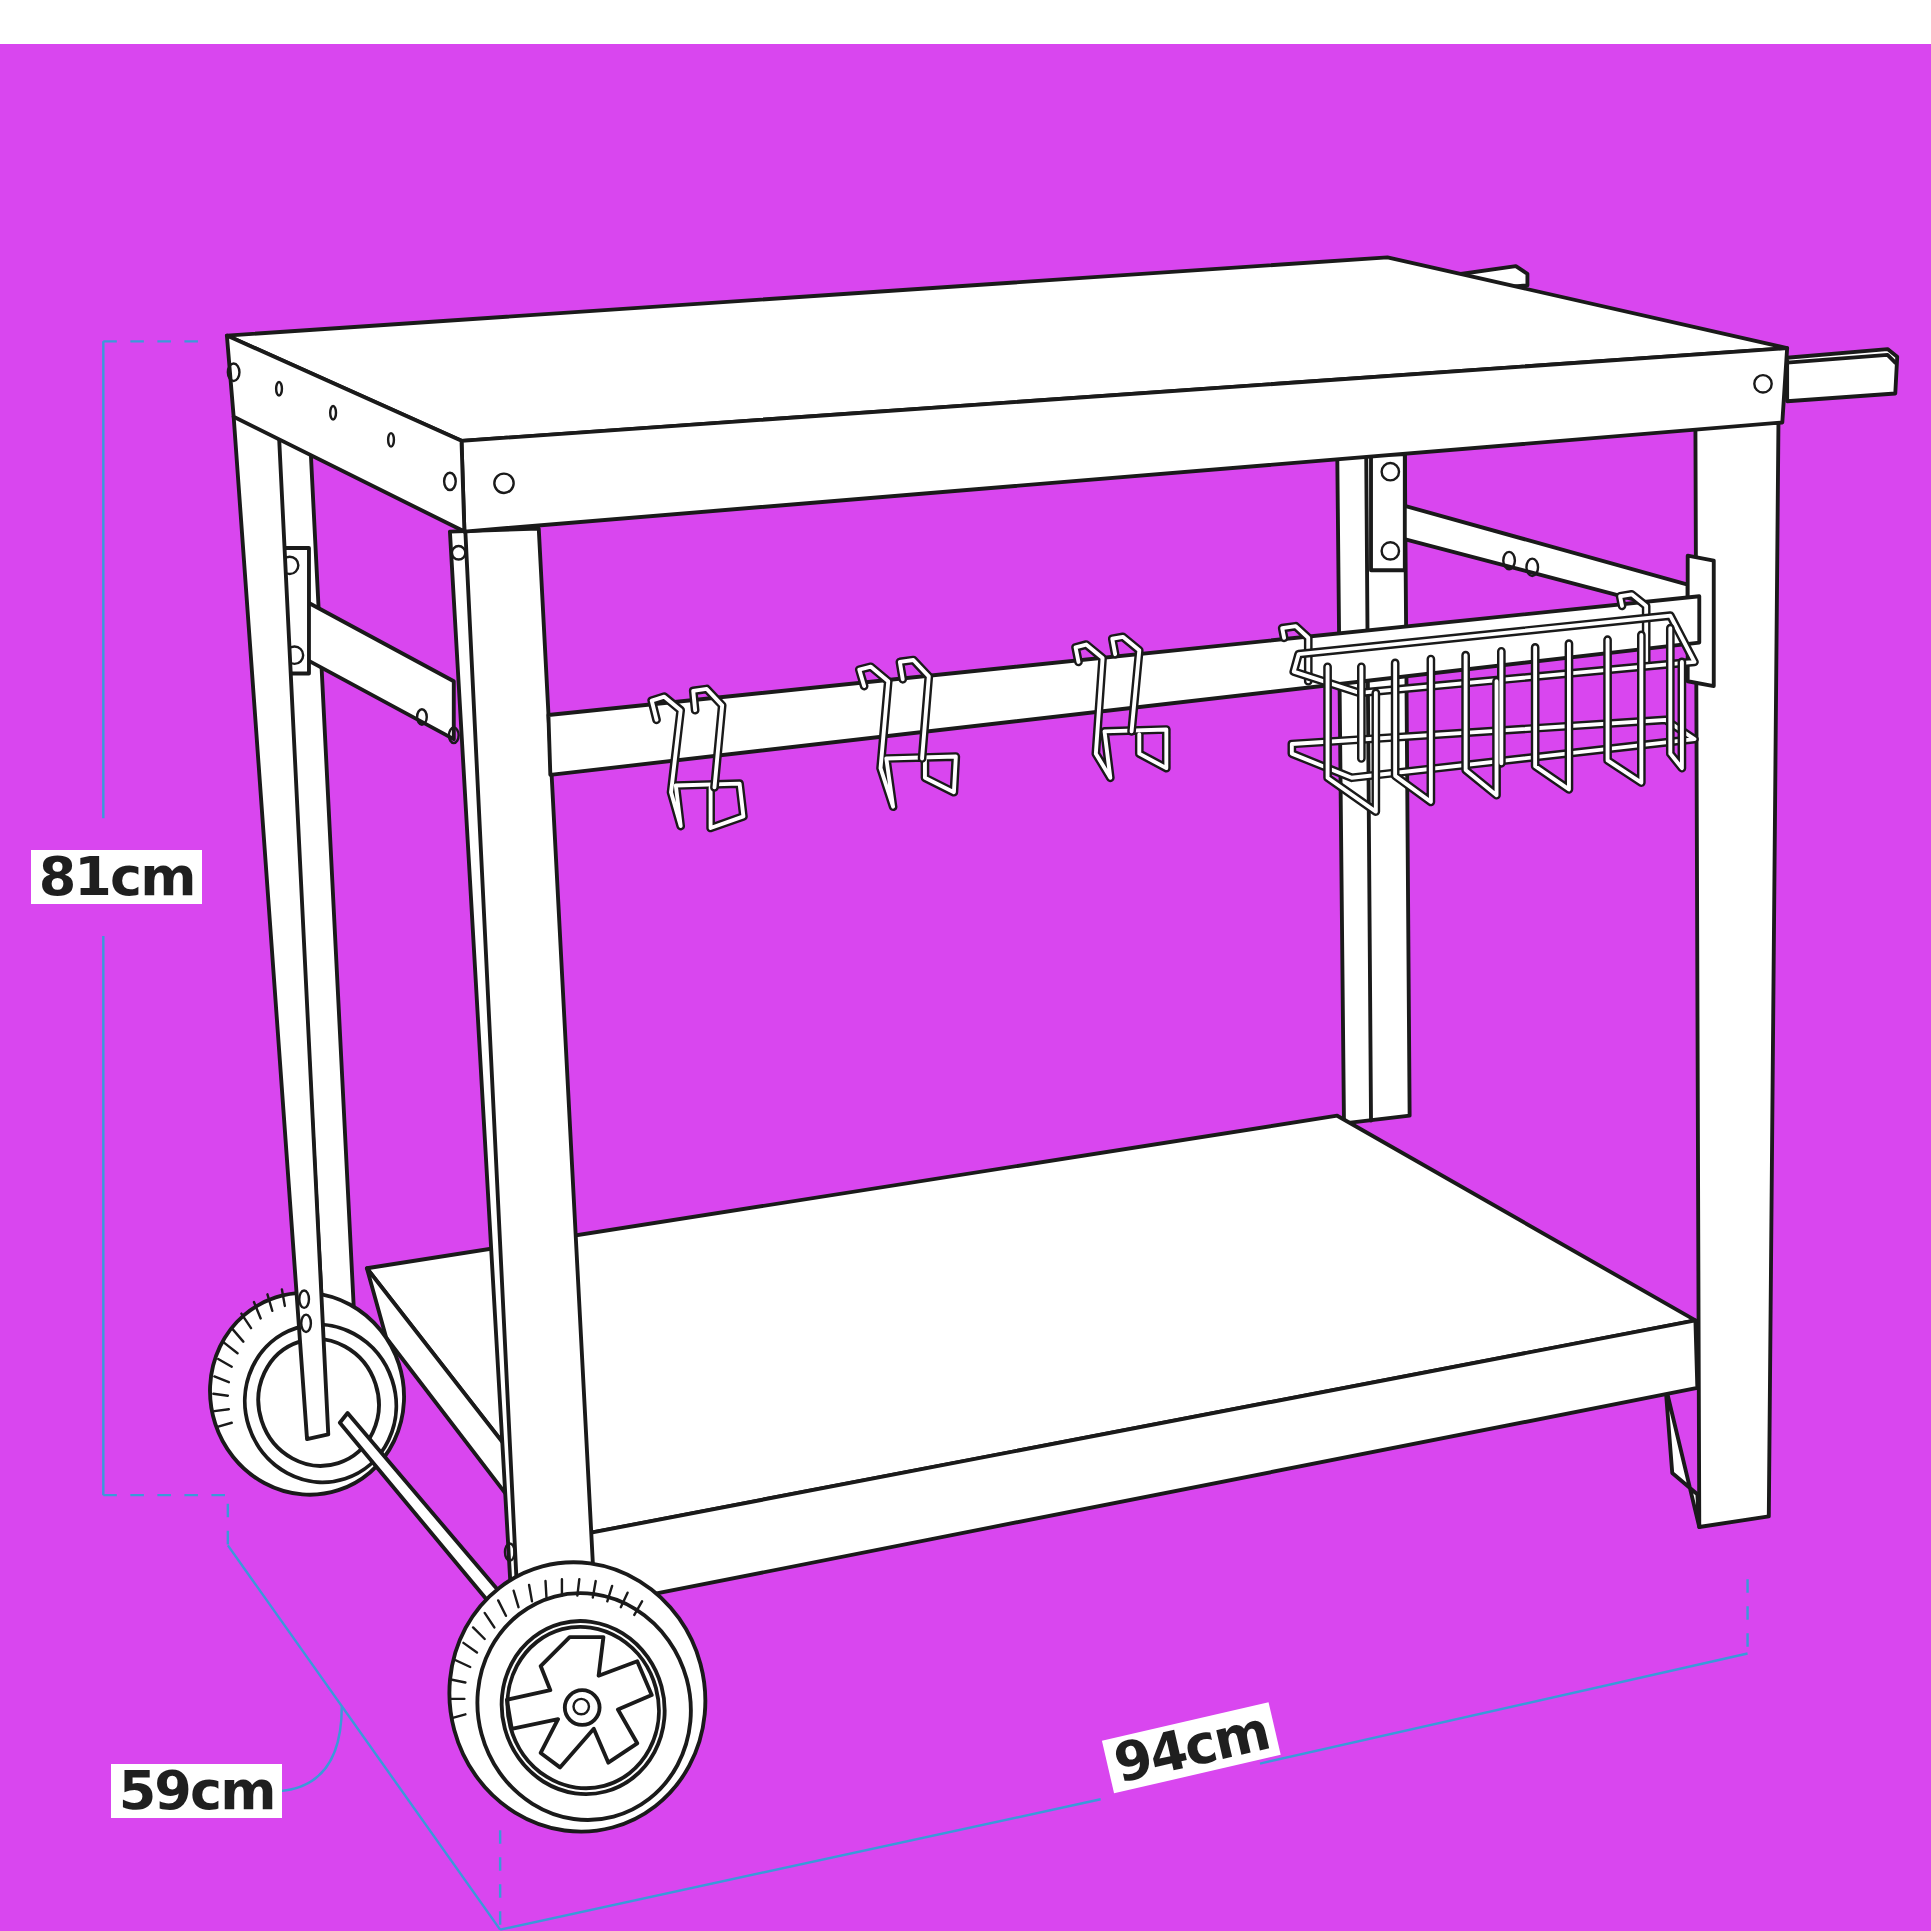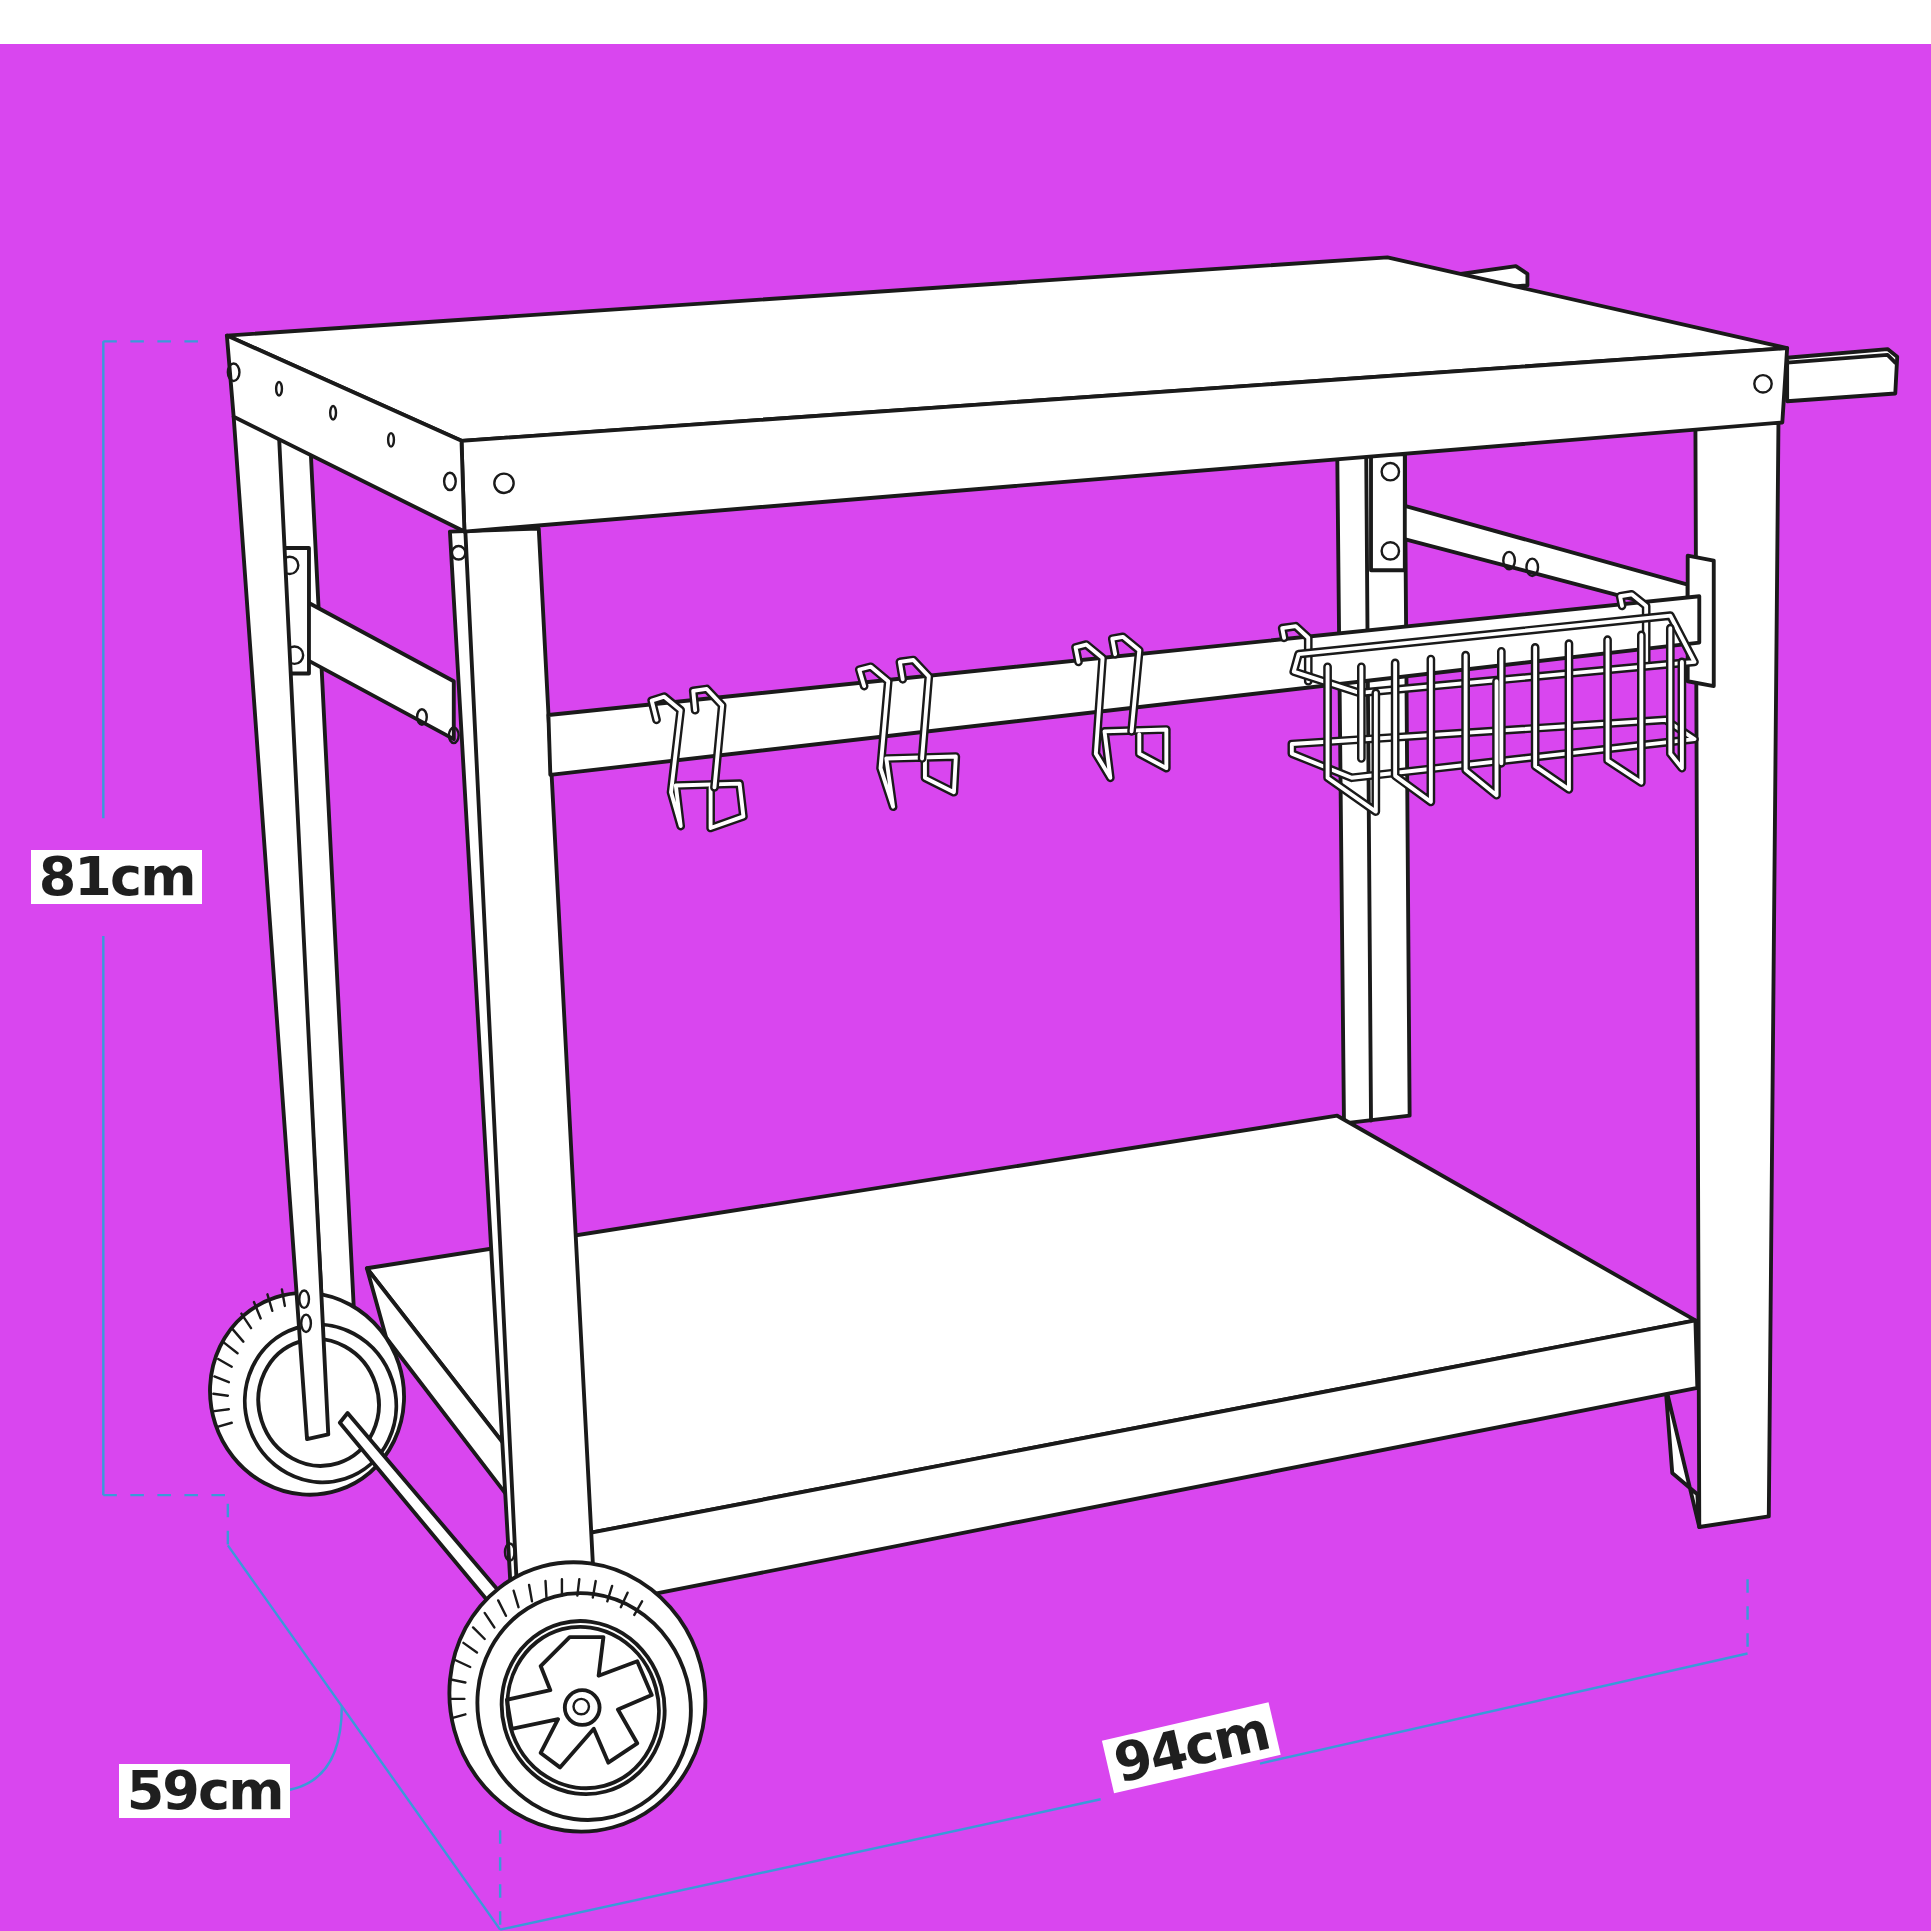--- a/index.html
+++ b/index.html
@@ -155,16 +155,16 @@
     <ellipse class="ln-open" cx="604" cy="1723" rx="84" ry="90" transform="rotate(-15 604 1723)"></ellipse>
     <ellipse class="ln-open" cx="604" cy="1723" rx="78" ry="84" transform="rotate(-15 604 1723)"></ellipse>
     <path class="ln-open" d="M560 1680 Q590 1650 590 1650 L625 1650 L620 1690 L660 1675 L675 1710 L640 1725 L660 1760 L630 1780 L615 1745 L580 1785 L560 1770 L578 1735 L530 1745 L525 1715 L570 1705 Z"></path>
     <circle class="ln-open" cx="603" cy="1723" r="18"></circle>
     <circle class="thin" cx="602" cy="1722" r="8"></circle>
     <path class="thin" d="M490 1640 L502 1652 M480 1656 L494 1666 M472 1674 L487 1681 M467 1694 L482 1697 M466 1714 L481 1714 M468 1734 L482 1730 M502 1625 L512 1640 M516 1612 L524 1628 M532 1602 L537 1619 M548 1596 L551 1613 M565 1592 L566 1609 M582 1590 L582 1607 M600 1590 L598 1607 M617 1592 L614 1609 M634 1597 L629 1613 M650 1604 L643 1619 M665 1613 L657 1627"></path>
   </g>
 </svg>
 
 <div class="dim-label" style="left:31px; top:806px;">81cm</div>
-<div class="dim-label" style="left:119px; top:1720px;">59cm</div>
+<div class="dim-label" style="left:111px; top:1720px;">59cm</div>
 <div class="dim-label" style="left:1108px; top:1696px; transform:rotate(-13deg); transform-origin:left center;">94cm</div>
 </div>
 
 
 </body></html>

